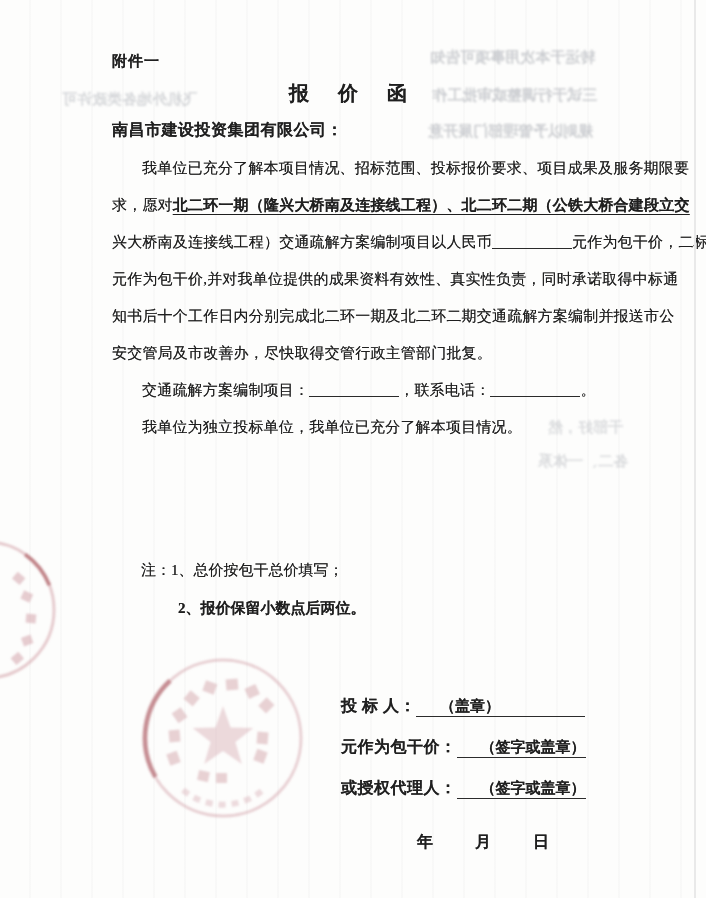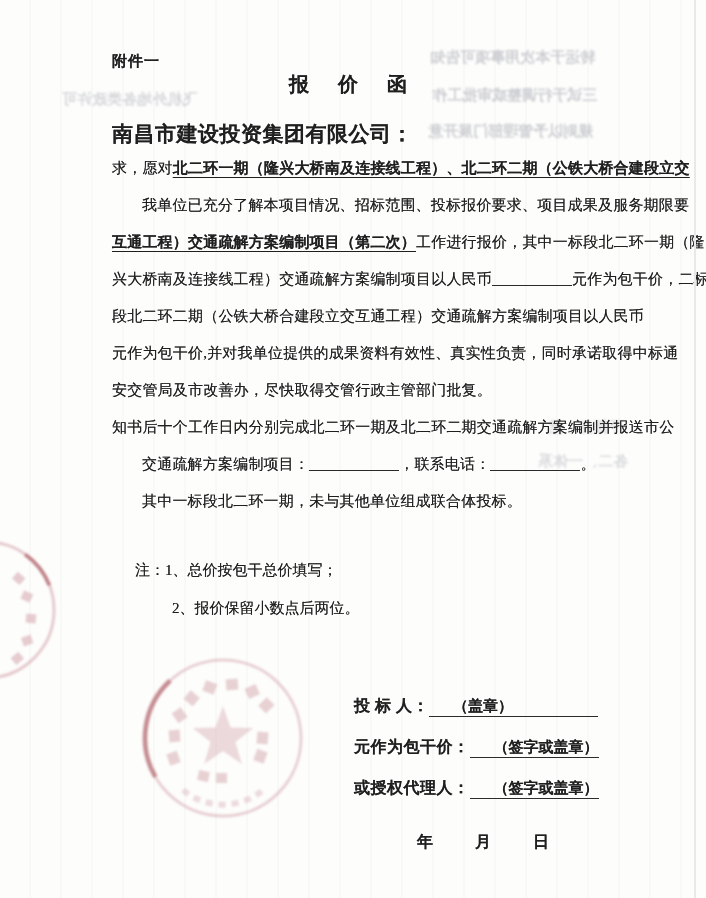--- a/index.html
+++ b/index.html
@@ -10,34 +10,34 @@
     color:#1f1f1f;
   }
   
   .page::before{
     content:"";position:absolute;inset:0;pointer-events:none;
     background:repeating-linear-gradient(90deg,rgba(0,0,0,0) 0 29px,rgba(60,60,70,0.022) 29px 31px);
   }
   .scan-edge{position:absolute;top:0;right:10px;width:2px;height:898px;background:#e9e9e9;}
   .txt{text-shadow:0 0 .6px rgba(35,35,35,.75);padding-left:24px;}
   .attach{position:absolute;left:88px;top:52px;font-size:15px;font-weight:bold;letter-spacing:1px;}
-  .title{position:absolute;left:0;top:71px;width:648px;text-align:center;
+  .title{position:absolute;left:0;top:80px;width:648px;text-align:center;
          font-size:20px;font-weight:bold;letter-spacing:12px;text-indent:12px;}
-  .recipient{position:absolute;left:88px;top:120px;font-size:21px;font-weight:bold;letter-spacing:.5px;}
+  .recipient{position:absolute;left:88px;top:120px;font-size:16px;font-weight:bold;letter-spacing:.5px;}
   .body-text{position:absolute;left:88px;top:150px;width:572px;font-size:15px;}
   .bl{height:37px;line-height:37px;white-space:nowrap;letter-spacing:.2px;}
   .indent{text-indent:30px;}
   .bu{font-weight:bold;text-decoration:underline;text-underline-offset:4px;text-decoration-thickness:1.4px;}
   .blank{display:inline-block;border-bottom:1.4px solid #2a2a2a;height:15px;vertical-align:-2px;}
   .blank.w80{width:80px;}
   .blank.w90{width:90px;}
-  .notes{position:absolute;left:111px;top:551px;font-size:15px;}
+  .notes{position:absolute;left:117px;top:551px;font-size:15px;}
   .notes .bl2{height:38px;line-height:38px;white-space:nowrap;}
-  .notes .n2{margin-left:37px;}
-  .sig{position:absolute;left:330px;top:696px;width:268px;font-size:16px;}
+  .notes .n2{margin-left:37px;font-weight:bold;}
+  .sig{position:absolute;left:317px;top:696px;width:268px;font-size:16px;}
   .sig-row{display:flex;align-items:baseline;height:41px;white-space:nowrap;}
   .sig-label{font-weight:bold;letter-spacing:.5px;}
   .sig-line{flex:1;border-bottom:1.6px solid #2b2b2b;font-weight:bold;
             font-size:15px;height:20px;line-height:20px;}
   .date-row{position:absolute;left:393px;top:832px;font-size:16px;font-weight:bold;white-space:nowrap;text-align:right;}
   .date-row span{margin-right:42px;}
   .date-row span:last-child{margin-right:0;}
   
   .bleed{position:absolute;transform:scaleX(-1);filter:blur(1.3px);
          color:rgba(120,126,138,.38);font-weight:bold;font-size:15px;
@@ -54,30 +54,28 @@
   <div class="bleed" style="top:86px;left:432px;">三试于行调整或审批工作</div>
   <div class="bleed" style="top:122px;left:428px;">规则以予管理部门展开意</div>
   <div class="bleed" style="top:418px;left:548px;opacity:.7;">干部好，然</div>
   <div class="bleed" style="top:452px;left:538px;opacity:.7;">各二、一体系</div>
 
   <div class="attach txt">附件一</div>
   <div class="title txt">报 价 函</div>
   <div class="recipient txt">南昌市建设投资集团有限公司：</div>
 
   <div class="body-text txt">
+    <div class="bl indent"><span>我单位已充分了解本项目情况、招标范围、投标报价要求、项目成果及服务期限要</span></div>
     <div class="bl"><span>求，愿对</span><span class="bu">北二环一期（隆兴大桥南及连接线工程）、北二环二期（公铁大桥合建段立交</span></div>
-    <div class="bl indent"><span>我单位已充分了解本项目情况、招标范围、投标报价要求、项目成果及服务期限要</span></div>
-    <div class="bl"><span class="bu">互通工程）交通疏解方案编制项目（第二次）</span><span>工作进行报价，其中一标段北二环一期（隆</span></div>
     <div class="bl"><span>兴大桥南及连接线工程）交通疏解方案编制项目以人民币</span><span class="blank w80"></span><span>元作为包干价，二标</span></div>
-    <div class="bl"><span>段北二环二期（公铁大桥合建段立交互通工程）交通疏解方案编制项目以人民币</span></div>
     <div class="bl"><span>元作为包干价,并对我单位提供的成果资料有效性、真实性负责，同时承诺取得中标通</span></div>
+    <div class="bl"><span>知书后十个工作日内分别完成北二环一期及北二环二期交通疏解方案编制并报送市公</span></div>
     <div class="bl"><span>安交管局及市改善办，尽快取得交管行政主管部门批复。</span></div>
-    <div class="bl"><span>知书后十个工作日内分别完成北二环一期及北二环二期交通疏解方案编制并报送市公</span></div>
     <div class="bl indent"><span>交通疏解方案编制项目：</span><span class="blank w90"></span><span>，联系电话：</span><span class="blank w90"></span><span>。</span></div>
-    <div class="bl indent"><span>其中一标段北二环一期，未与其他单位组成联合体投标。</span></div>
+    <div class="bl indent"><span>我单位为独立投标单位，我单位已充分了解本项目情况。</span></div>
   </div>
 
   <div class="notes txt">
     <div class="bl2">注：1、总价按包干总价填写；</div>
     <div class="bl2 n2">2、报价保留小数点后两位。</div>
   </div>
 
   <svg class="seal" style="left:-4px;top:532px;" width="70" height="160" viewBox="0 0 70 160">
     <g filter="url(#sblur1)">
       <circle cx="-10" cy="78" r="68" fill="none" stroke="#c98d96" stroke-width="3" opacity=".45"></circle>

